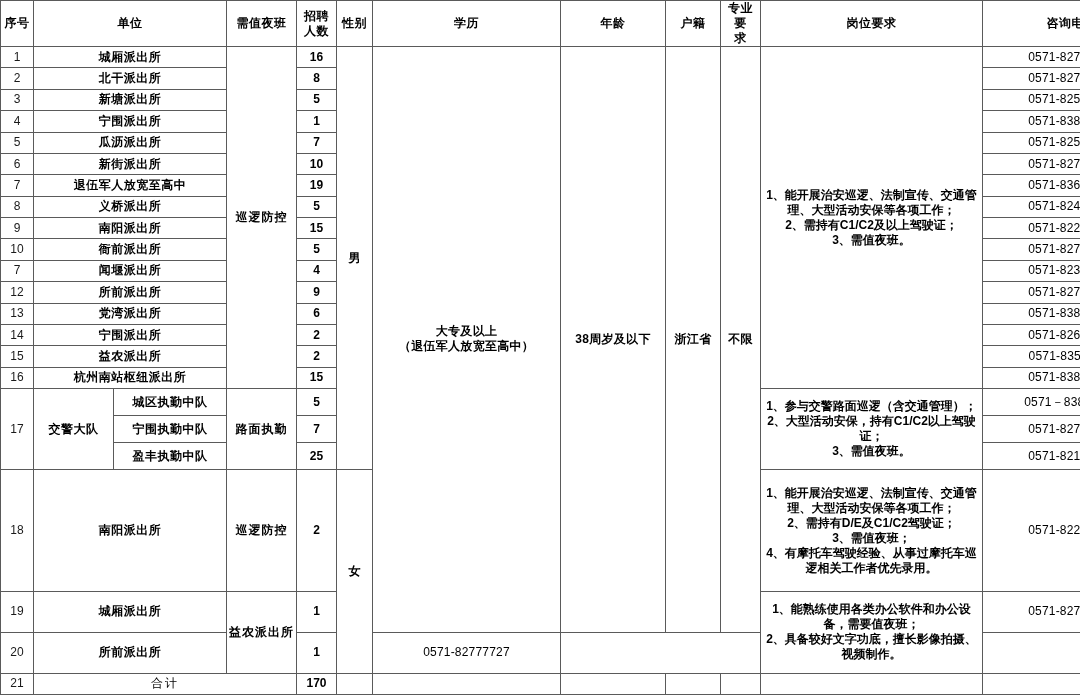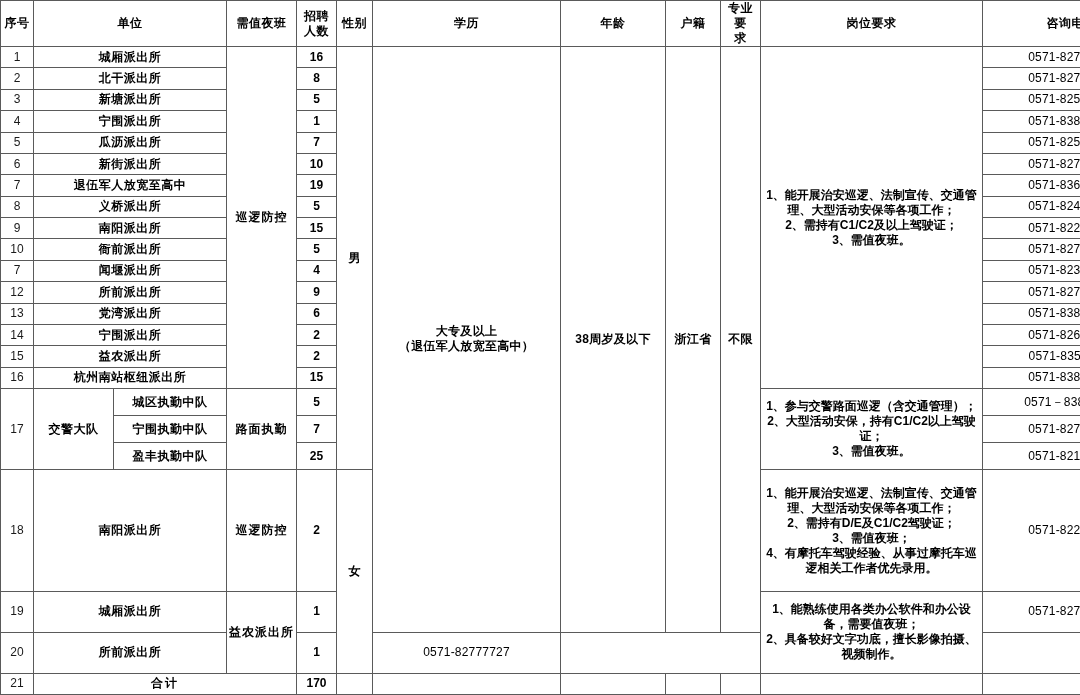--- a/index.html
+++ b/index.html
@@ -81,21 +81,21 @@
     padding: 3px 4px 3px 3px;
     letter-spacing: 0;
     margin-top: 8px;
   }
   td.phone {
     font-size: 12.5px;
     letter-spacing: 0.2px;
     font-weight: normal;
   }
   td.total-label {
-    font-weight: bold;
+    font-weight: normal;
     font-size: 13px;
     letter-spacing: 2px;
     margin-top: 16px;
   }
   td.total-count {
     font-weight: bold;
     font-size: 12.5px;
   }
   .blank { }
 </style>

